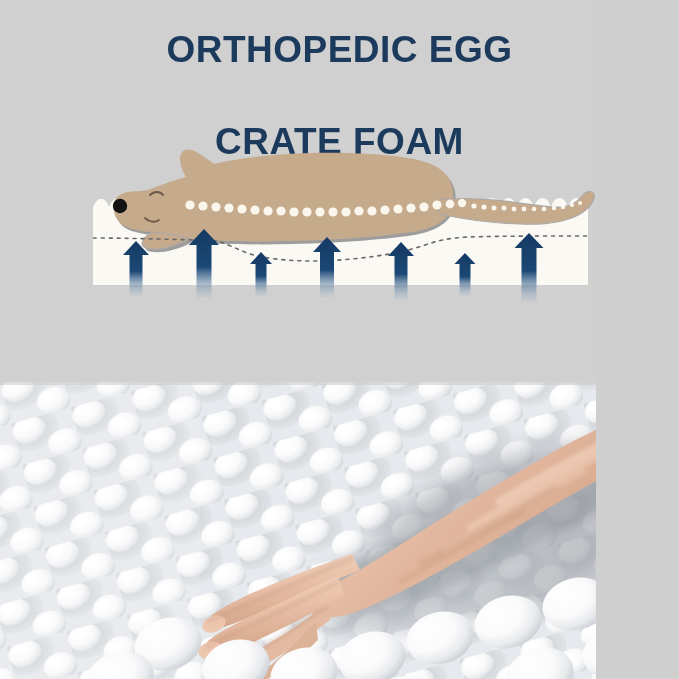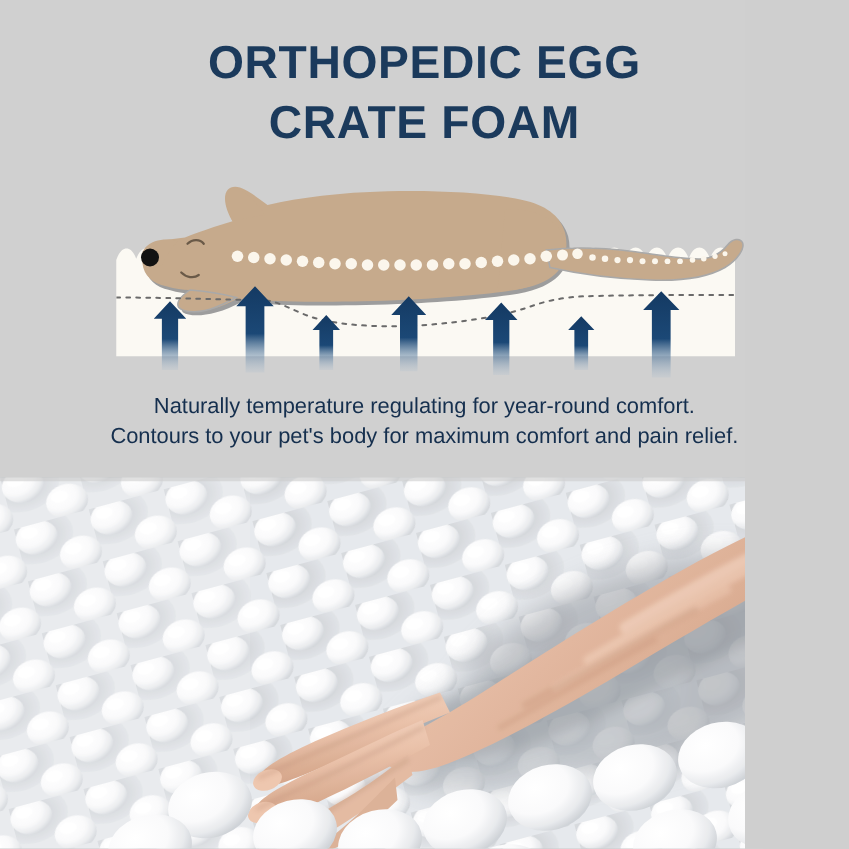--- a/index.html
+++ b/index.html
@@ -21,21 +21,21 @@
   .headline{
     position:absolute;left:0;top:26px;width:679px;
     text-align:center;
     color:#1b3a5c;
     font-size:37px;
     font-weight:bold;
     letter-spacing:0.5px;
     line-height:48px;
     font-family:"Liberation Sans", sans-serif;
   }
-  .headline .l2{display:block;}
+  .headline .l2{display:block;margin-top:44px;}
 
   .illustration{
     position:absolute;left:0;top:128px;width:679px;height:175px;
   }
   .illustration svg{display:block;width:679px;height:175px;}
 
   .subcopy{
     position:absolute;left:0;top:312px;width:679px;
     text-align:center;
     color:#152f4e;
@@ -299,24 +299,20 @@
             <path d="M465,125 L475.5,136 L470.5,136 L470.5,168 L459.5,168 L459.5,136 L454.5,136 Z" fill="url(#arrowGrad)"></path>
           </g>
 
           <g>
             <path d="M529,105 L543.5,120 L536.5,120 L536.5,174 L521.5,174 L521.5,120 L514.5,120 Z" fill="url(#arrowGrad)"></path>
           </g>
         </g>
       </svg>
     </div>
 
-    <div class="subcopy">
-      <span class="line">Naturally temperature regulating for year-round comfort.</span>
-      <span class="line">Contours to your pet's body for maximum comfort and pain relief.</span>
-    </div>
   </div>
 
   <div class="photo-panel">
     <div class="photo-inner">
       <svg viewBox="0 0 679 297" xmlns="http://www.w3.org/2000/svg">
         <defs>
 
           <radialGradient id="bumpG" cx="36%" cy="30%" r="72%">
             <stop offset="0%" stop-color="#ffffff"></stop>
             <stop offset="55%" stop-color="#fafafb"></stop>

